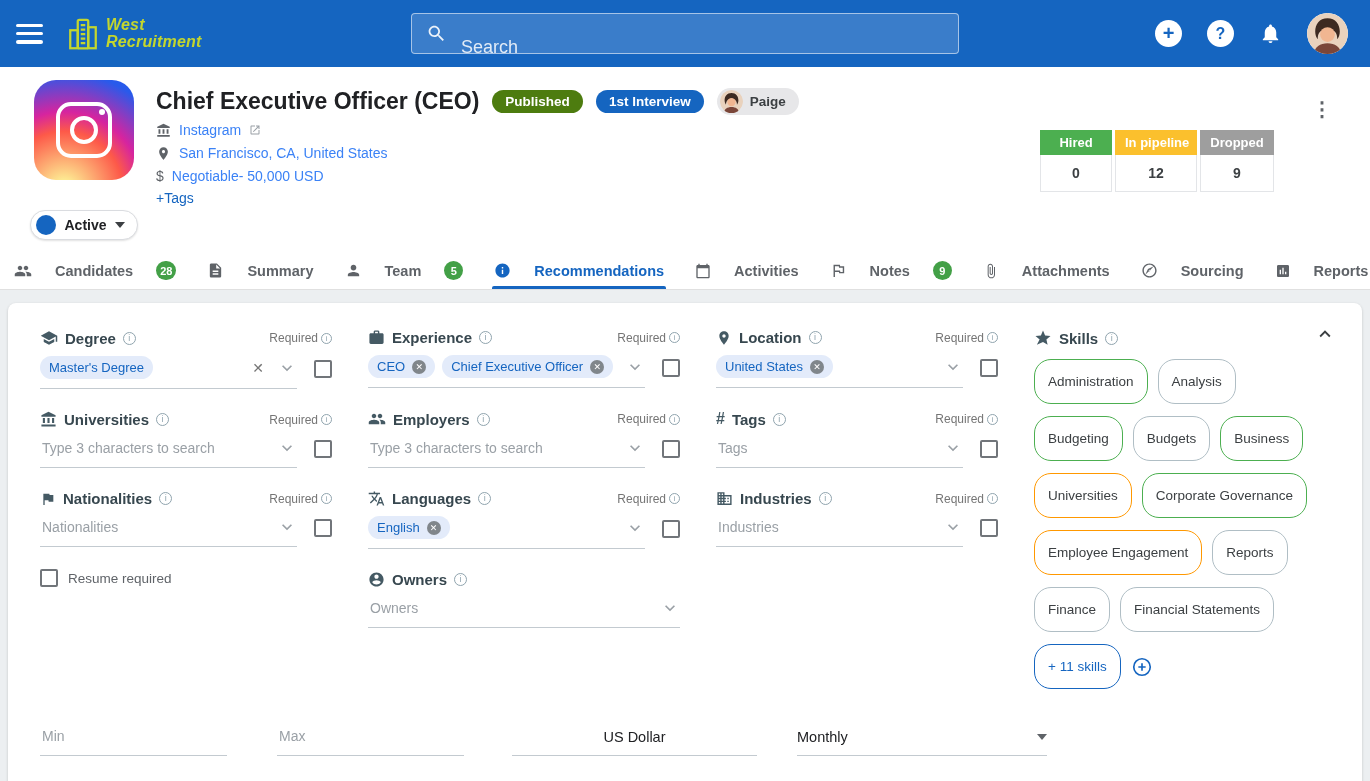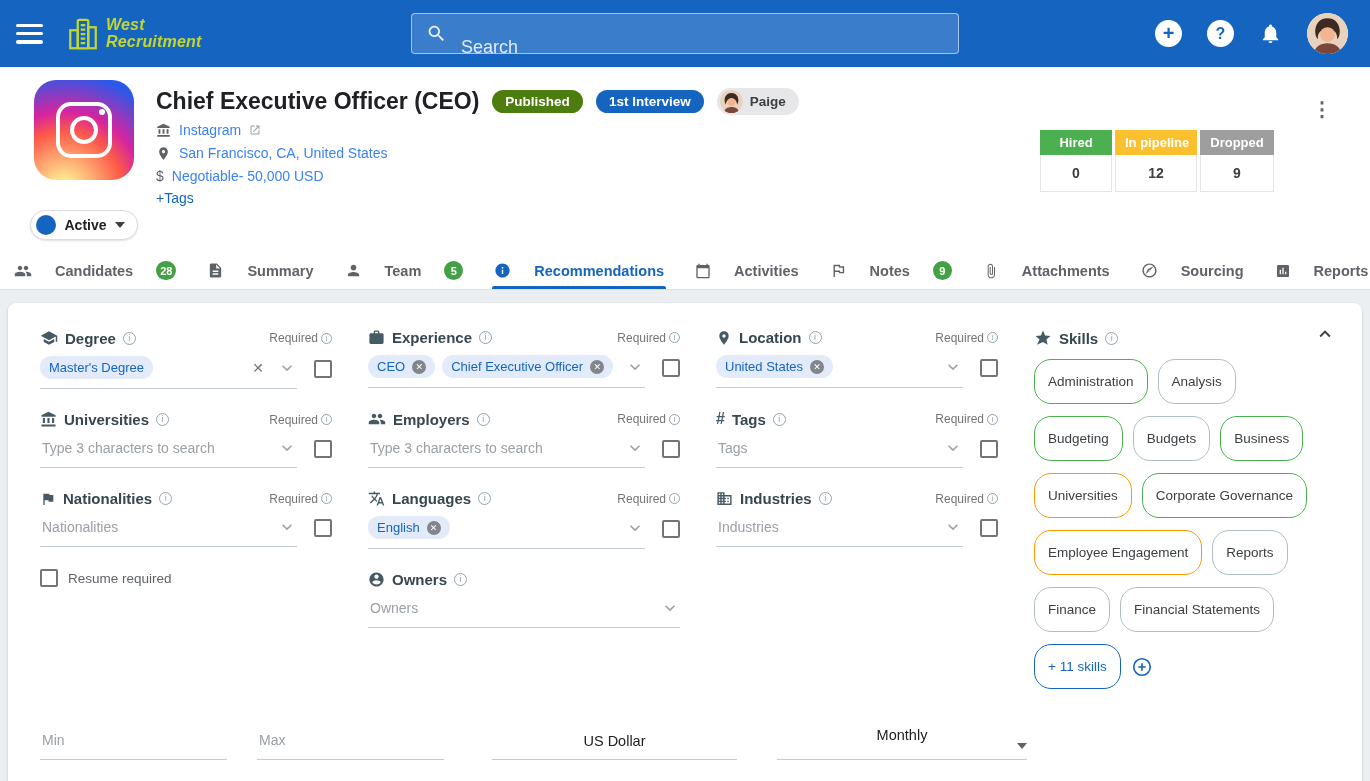--- a/index.html
+++ b/index.html
@@ -145,21 +145,21 @@
   
   .salary-section { margin-top:30px; }
   .salary-row { display:flex; align-items:flex-end; margin-top:32px; }
   .sal-cell { border-bottom:1px solid #c3cad0; padding:6px 0 10px; font-size:14.5px; }
   .sal-input { width:187px; }
   .sal-input input { width:100%; border:none; outline:none; background:transparent; font-size:14px;
     color:#3c4043; font-family:inherit; }
   .sal-input input::placeholder { color:#9aa0a6; }
   .sal-currency { width:245px; margin-left:48px; text-align:center; color:#202124; font-weight:500; }
   .sal-period { width:250px; margin-left:40px; color:#202124; font-weight:500;
-    display:flex; align-items:center;flex-direction:column; }
+    display:flex; align-items:center; }
   .sel-caret { margin-left:auto; width:0; height:0; border-left:5px solid transparent;
     border-right:5px solid transparent; border-top:6px solid #5f6368; cursor:pointer; }
 </style>
 </head>
 <body>
 
 <header class="topbar">
   <button class="hamburger">
       <span></span>
       <span></span>
@@ -667,21 +667,21 @@
           </button>
         </div>
       </div>
     </div>
 
     <div class="salary-section">
       <div class="salary-row">
         <div class="sal-cell sal-input">
           <input placeholder="Min" style="">
         </div>
-        <div class="sal-cell sal-input" style="margin-left:30px;">
+        <div class="sal-cell sal-input" style="margin-left:50px;">
           <input placeholder="Max" style="">
         </div>
         <div class="sal-cell sal-currency">US Dollar</div>
         <div class="sal-cell sal-period">
           <span>Monthly</span>
           <span class="sel-caret"></span>
         </div>
       </div>
     </div>
   </div>

